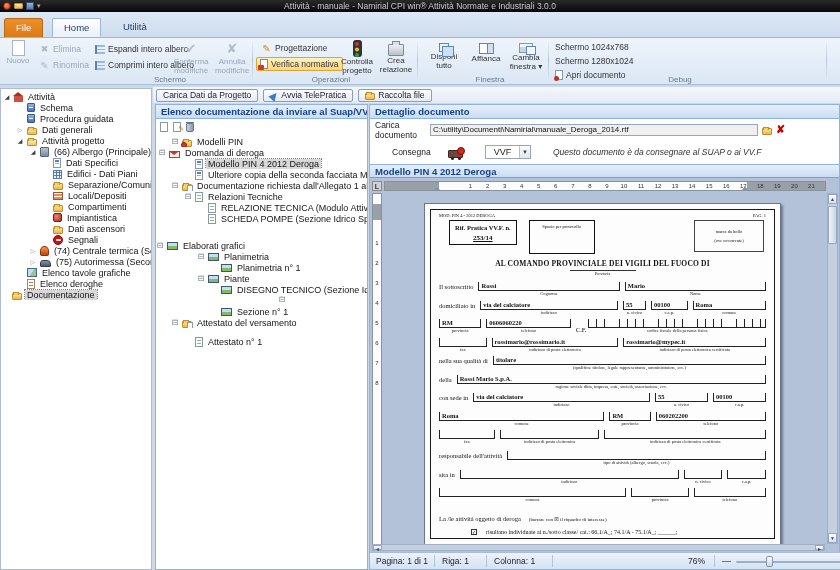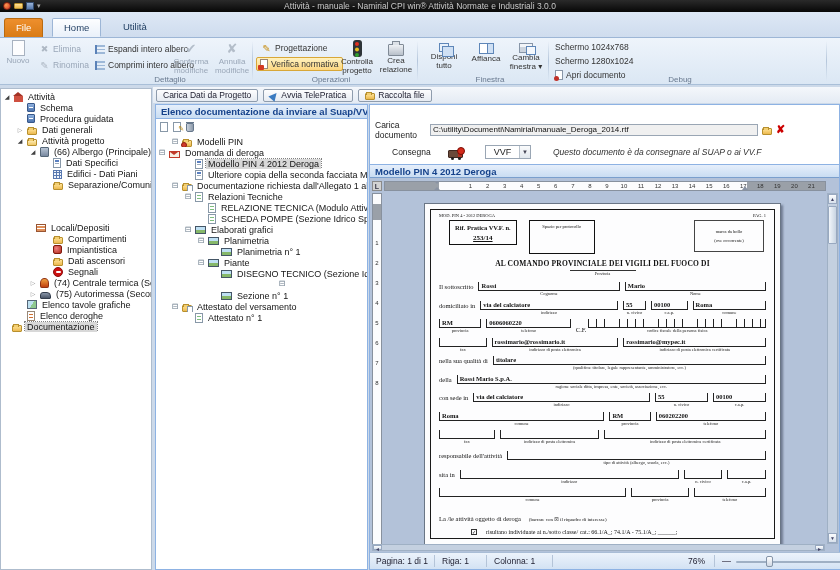--- a/index.html
+++ b/index.html
@@ -218,21 +218,21 @@
     <span>Comprimi intero albero</span>
   </div>
   <div class="bbtn disabled" style="left:170px;width:42px">
     <span class="bi bi-glyph">✔</span>
     <span>Conferma modifiche</span>
   </div>
   <div class="bbtn disabled" style="left:212px;width:40px">
     <span class="bi bi-glyph">✘</span>
     <span>Annulla modifiche</span>
   </div>
-  <span class="glabel" style="left:90px;width:160px">Dettaglio</span>
+  <span class="glabel" style="left:90px;width:160px">Schermo</span>
   <span class="rsep" style="left:252px"></span>
 
   <div class="sbtn" style="left:258px;top:3px">
     <span class="si si-pencil"></span>
     <span>Progettazione</span>
   </div>
   <div class="sbtn hl" style="left:256px;top:19px">
     <span class="si si-verifica"></span>
     <span>Verifica normativa</span>
   </div>
@@ -326,21 +326,21 @@
         <span class="ic ico-grid"></span>
         <span class="tl">Edifici - Dati Piani</span>
       </div>
 
       <div class="trow" style="padding-left: 41px;">
         <span class="exp"></span>
         <span class="ic ico-folder"></span>
         <span class="tl">Separazione/Comunicazione</span>
       </div>
 
-      <div class="trow" style="padding-left: 24px; margin-top: 32px;">
+      <div class="trow" style="padding-left: 41px;">
         <span class="exp"></span>
         <span class="ic ico-bricks"></span>
         <span class="tl">Locali/Depositi</span>
       </div>
 
       <div class="trow" style="padding-left: 41px;">
         <span class="exp"></span>
         <span class="ic ico-folder"></span>
         <span class="tl">Compartimenti</span>
       </div>
@@ -459,21 +459,21 @@
         <span class="ic ico-pagegrn"></span>
         <span class="tl">RELAZIONE TECNICA (Modulo Attività)</span>
       </div>
 
       <div class="trow" style="padding-left: 41px;">
         <span class="exp"></span>
         <span class="ic ico-pagegrn"></span>
         <span class="tl">SCHEDA POMPE (Sezione Idrico Sprinkler)</span>
       </div>
 
-      <div class="trow" style="padding-left: 28px;">
+      <div class="trow" style=" margin-top: 16px;">
         <span class="exp e"></span>
         <span class="ic ico-img"></span>
         <span class="tl">Elaborati grafici</span>
       </div>
 
       <div class="trow" style="padding-left: 41px;">
         <span class="exp e"></span>
         <span class="ic ico-img"></span>
         <span class="tl">Planimetria</span>
       </div>
@@ -507,29 +507,30 @@
         <span class="ic ico-img"></span>
         <span class="tl">Sezione n° 1</span>
       </div>
 
       <div class="trow" style="padding-left: 15px;">
         <span class="exp e"></span>
         <span class="ic ico-folderdoc"></span>
         <span class="tl">Attestato del versamento</span>
       </div>
 
-      <div class="trow" style="padding-left: 28px;">
+      <div class="trow" style="padding-left: 28px; margin-top: 8px;">
         <span class="exp"></span>
         <span class="ic ico-pagegrn"></span>
         <span class="tl">Attestato n° 1</span>
       </div>
     </div>
 </div>
 
 <div id="rightpanel">
+  <div class="phead">Dettaglio documento</div>
 
   <div class="drow" id="carica-row">
     <span id="carica-label">Carica documento</span>
     <div id="path-box">C:\utility\Documenti\Namirial\manuale_Deroga_2014.rtf</div>
     <span class="ic ico-folder" id="browse-icon"></span>
     <span class="redx">✘</span>
   </div>
 
   <div class="drow" id="consegna-row">
     <span id="consegna-label">Consegna</span>

